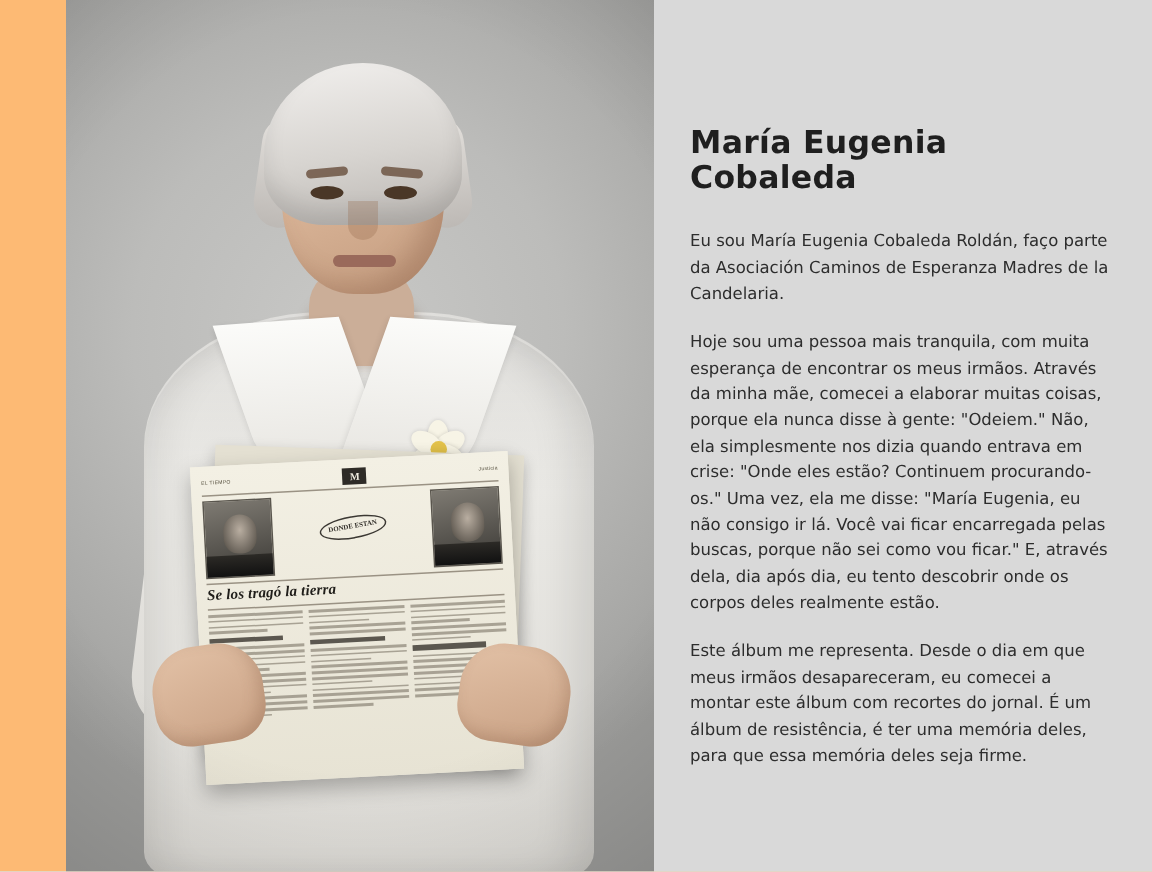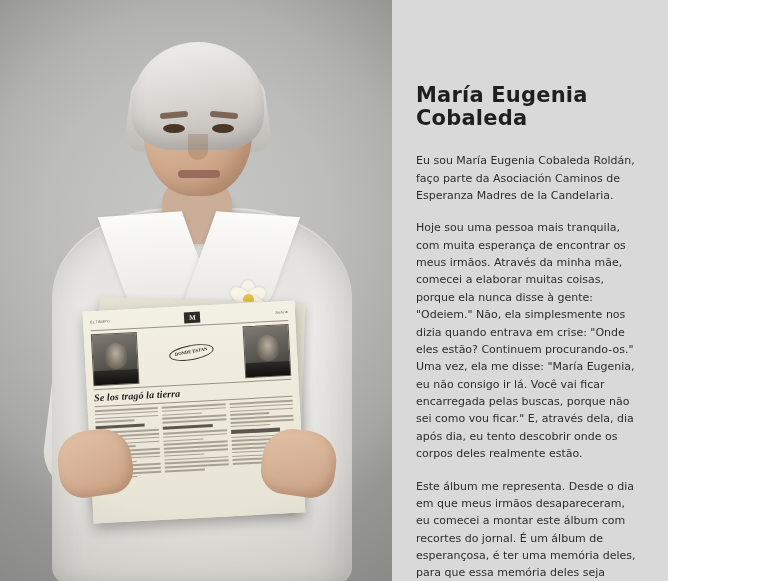--- a/index.html
+++ b/index.html
@@ -9,24 +9,25 @@
   }
   body {
     width: 768px;
     height: 581px;
     background: #fff;
     font-family: "Liberation Sans", sans-serif;
     overflow: hidden;
   }
   .page {
     position: relative;
-    width: 668px;
+    width: 768px;
     height: 581px;
     display: flex;
-    background: #d946ef;
+    background: #fdba74;
+    padding-left: 44px;
   }
 
   
   .photo-pane {
     position: relative;
     width: 392px;
     height: 581px;
     background: #b9b9b7;
     overflow: hidden;
     flex: 0 0 392px;
@@ -499,16 +500,16 @@
       <div class="hand-r"></div>
     </div>
 
     <div class="vignette"></div>
   </div>
 
   <div class="text-pane">
     <h1 class="name">María Eugenia Cobaleda</h1>
     <p class="para">Eu sou María Eugenia Cobaleda Roldán, faço parte da Asociación Caminos de Esperanza Madres de la Candelaria.</p>
     <p class="para">Hoje sou uma pessoa mais tranquila, com muita esperança de encontrar os meus irmãos. Através da minha mãe, comecei a elaborar muitas coisas, porque ela nunca disse à gente: "Odeiem." Não, ela simplesmente nos dizia quando entrava em crise: "Onde eles estão? Continuem procurando-os." Uma vez, ela me disse: "María Eugenia, eu não consigo ir lá. Você vai ficar encarregada pelas buscas, porque não sei como vou ficar." E, através dela, dia após dia, eu tento descobrir onde os corpos deles realmente estão.</p>
-    <p class="para">Este álbum me representa. Desde o dia em que meus irmãos desapareceram, eu comecei a montar este álbum com recortes do jornal. É um álbum de esperançosa, é ter uma memória deles, para que essa memória deles seja firme.</p>
+    <p class="para">Este álbum me representa. Desde o dia em que meus irmãos desapareceram, eu comecei a montar este álbum com recortes do jornal. É um álbum de resistência, é ter uma memória deles, para que essa memória deles seja firme.</p>
   </div>
 
 </div>
 
 </body></html>

